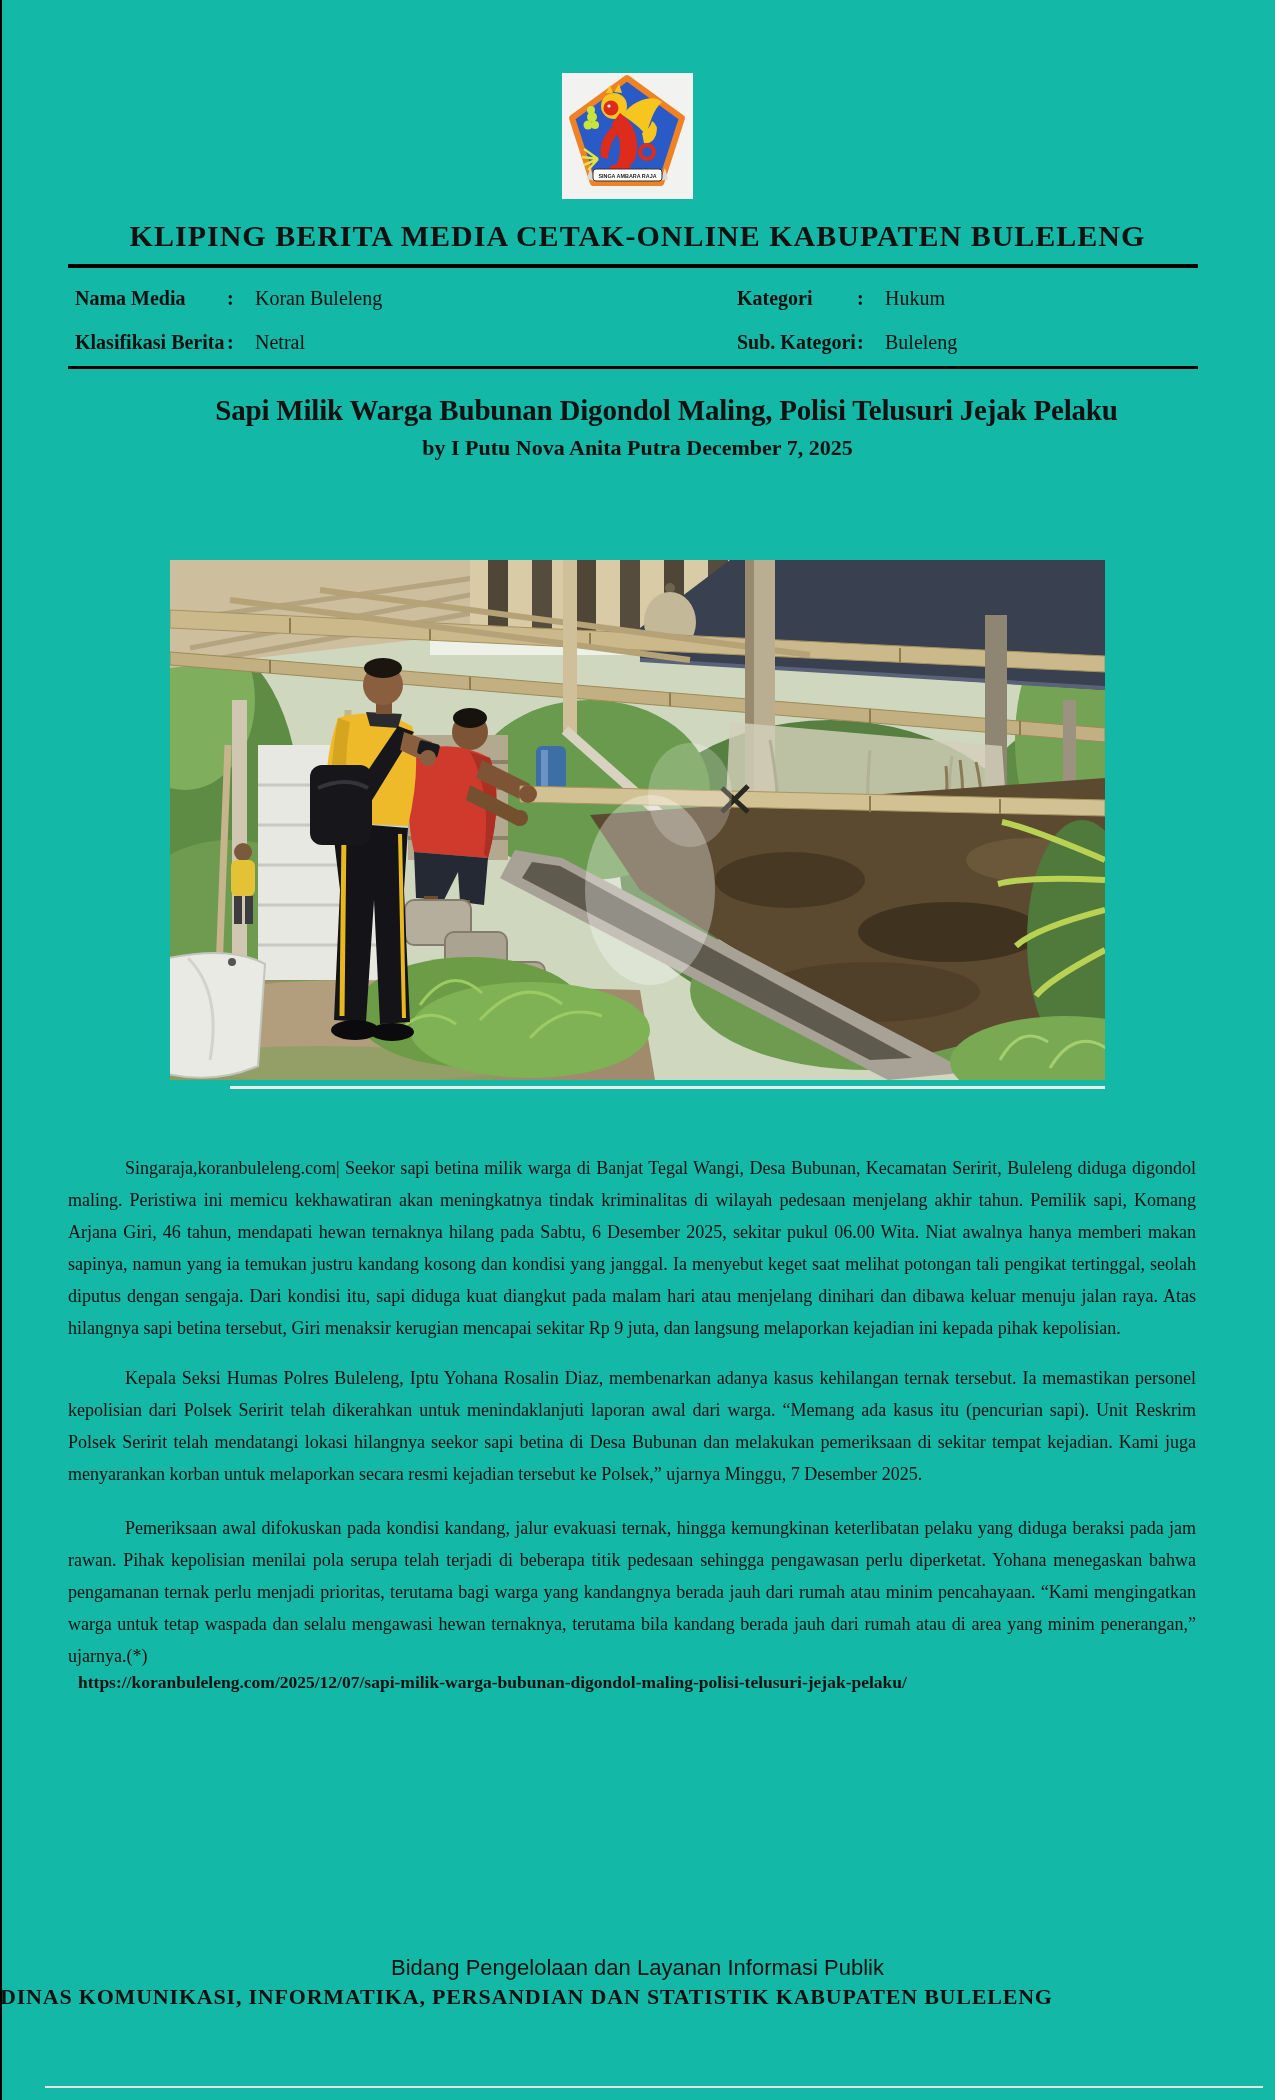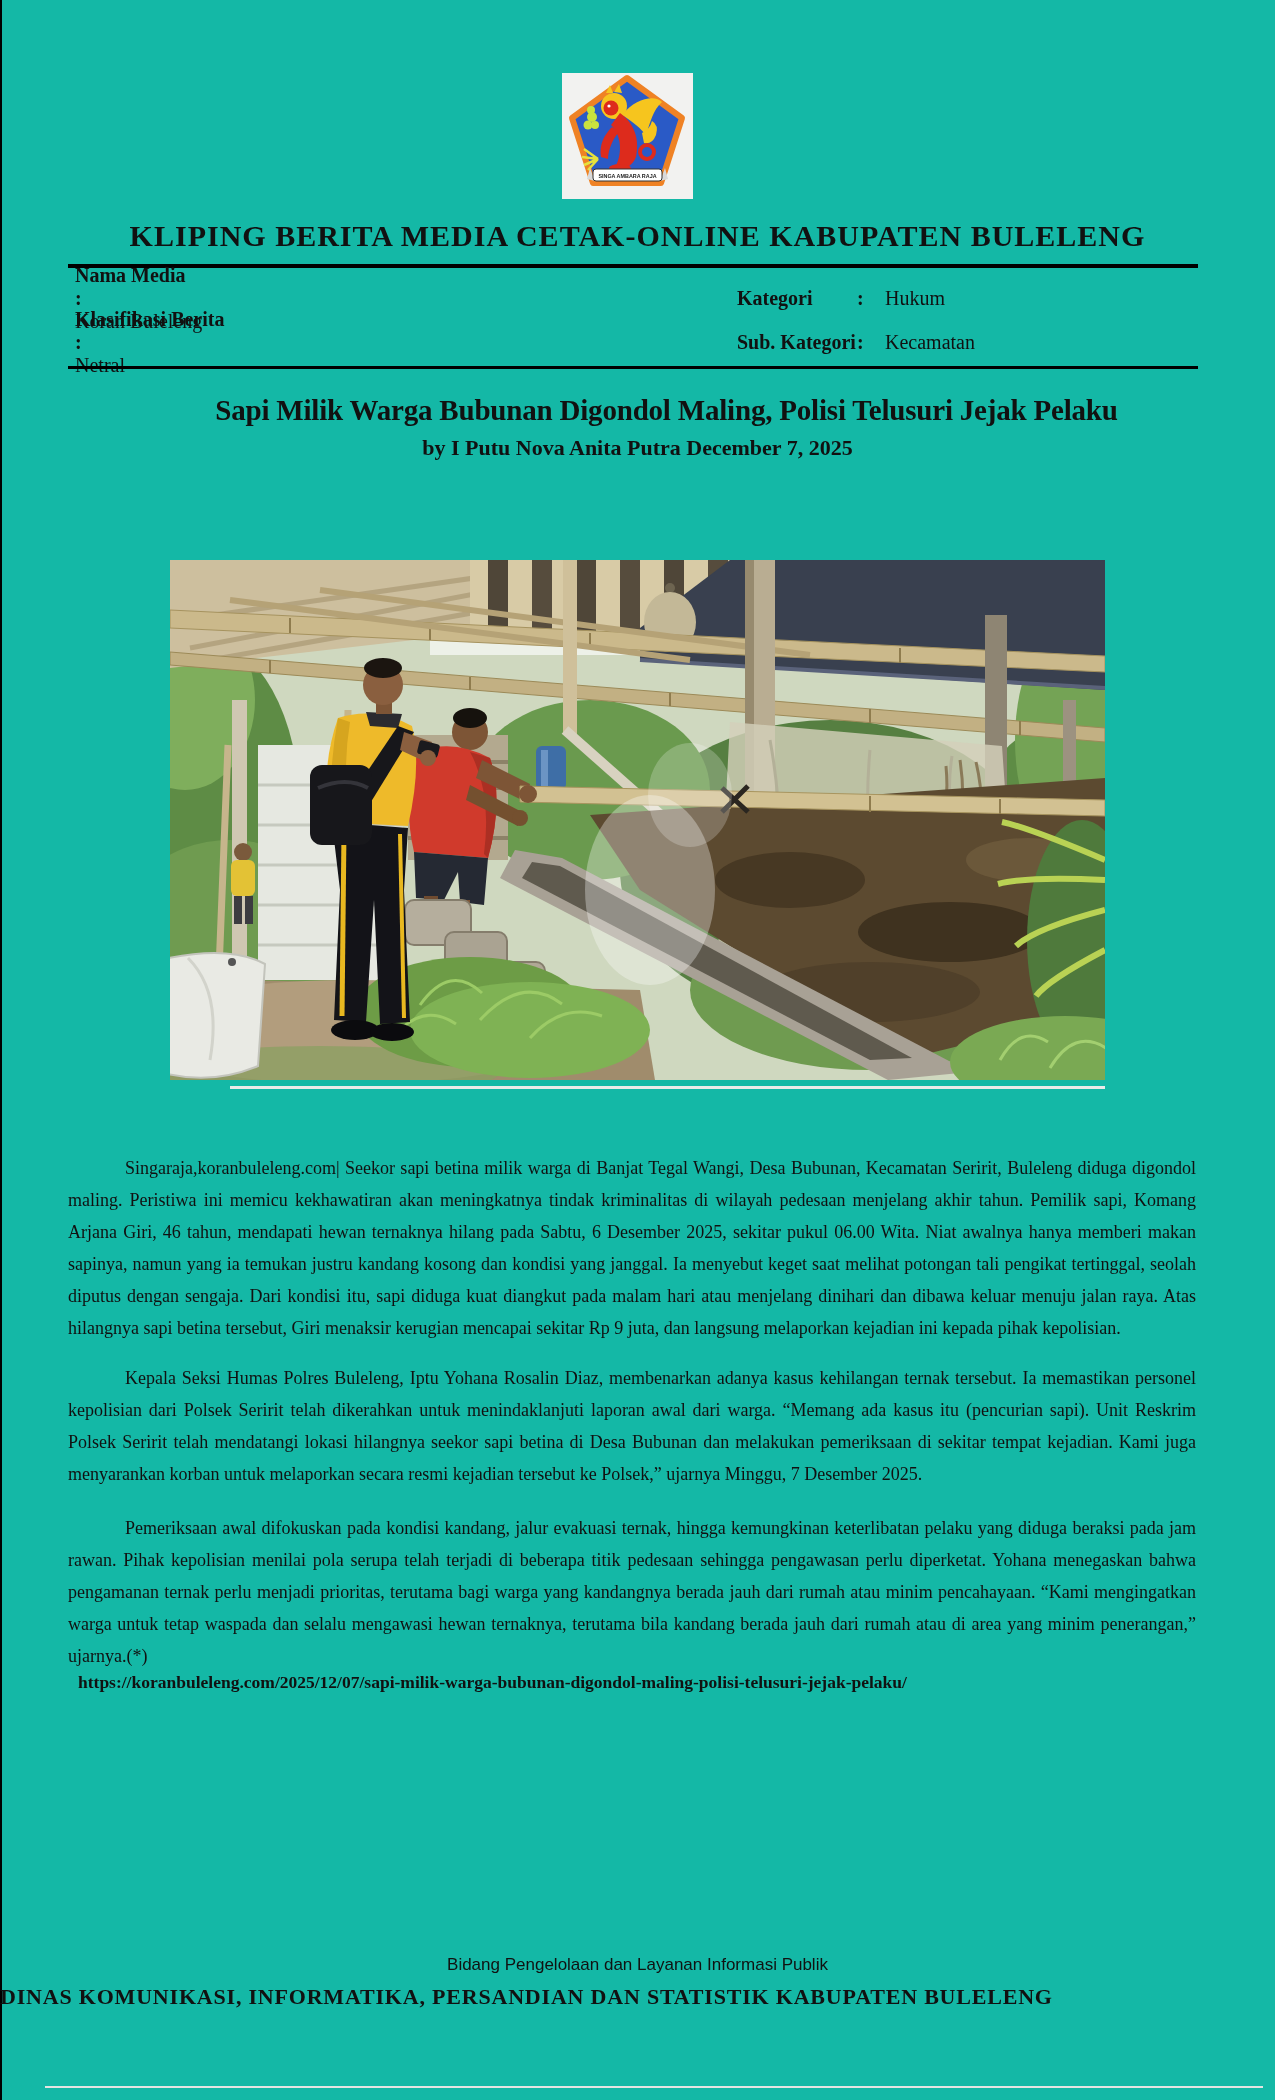--- a/index.html
+++ b/index.html
@@ -16,21 +16,21 @@
   .header-title{
     position:absolute;left:0;top:219px;width:100%;margin:0;text-align:center;
     font-size:30px;font-weight:bold;letter-spacing:1px;
   }
   .rule{position:absolute;left:68px;width:1130px;background:#000;}
   .rule-top{top:264px;height:4px;}
   .rule-mid{top:366px;height:3px;}
   .meta{position:absolute;left:75px;top:276px;width:1123px;font-size:20px;}
   .meta-row{display:flex;height:44px;align-items:center;}
   .meta-field{display:flex;align-items:baseline;}
-  .meta-field.left{width:662px;flex-direction:column;}
+  .meta-field.left{width:662px;}
   .meta-field.left .meta-label{width:152px;}
   .meta-field.right .meta-label{width:120px;}
   .meta-label{font-weight:bold;flex-shrink:0;}
   .meta-colon{font-weight:bold;width:28px;flex-shrink:0;}
   .meta-value{font-weight:normal;}
   .article-title{
     position:absolute;left:0;top:394px;width:100%;margin:0;text-align:center;
     font-size:29px;font-weight:bold;letter-spacing:-0.2px;padding-left:29px;
   }
   .article-byline{
@@ -46,21 +46,21 @@
   }
   .para-1{top:1152px;}
   .para-2{top:1362px;}
   .para-3{top:1512px;}
   .source-url{
     position:absolute;left:68px;top:1662px;width:1128px;margin:10px;
     font-size:17.5px;font-weight:bold;color:#111;text-decoration:none;display:block;
   }
   .footer-line1{
     position:absolute;left:0;top:1955px;width:100%;margin:0;text-align:center;
-    font-family:"Liberation Sans","DejaVu Sans",sans-serif;font-size:17px;font-weight:normal;
+    font-family:"Liberation Sans","DejaVu Sans",sans-serif;font-size:22px;font-weight:normal;
   }
   .footer-line2{
     position:absolute;left:0;top:1984px;width:100%;margin:0;
     font-size:22px;font-weight:bold;letter-spacing:0.8px;
   }
 </style>
 </head>
 <body>
 
 <div class="page">
@@ -117,21 +117,21 @@
     </div>
     <div class="meta-row">
       <div class="meta-field left">
         <span class="meta-label">Klasifikasi Berita</span>
         <span class="meta-colon">:</span>
         <span class="meta-value">Netral</span>
       </div>
       <div class="meta-field right">
         <span class="meta-label">Sub. Kategori</span>
         <span class="meta-colon">:</span>
-        <span class="meta-value">Kecamatan</span>
+        <span class="meta-value">Buleleng</span>
       </div>
     </div>
   </div>
   <div class="rule rule-mid"></div>
 
   <h2 class="article-title">Sapi Milik Warga Bubunan Digondol Maling, Polisi Telusuri Jejak Pelaku</h2>
   <div class="article-byline">by I Putu Nova Anita Putra December 7, 2025</div>
 
   <figure class="photo-figure">
     <svg viewBox="0 0 935 520">

